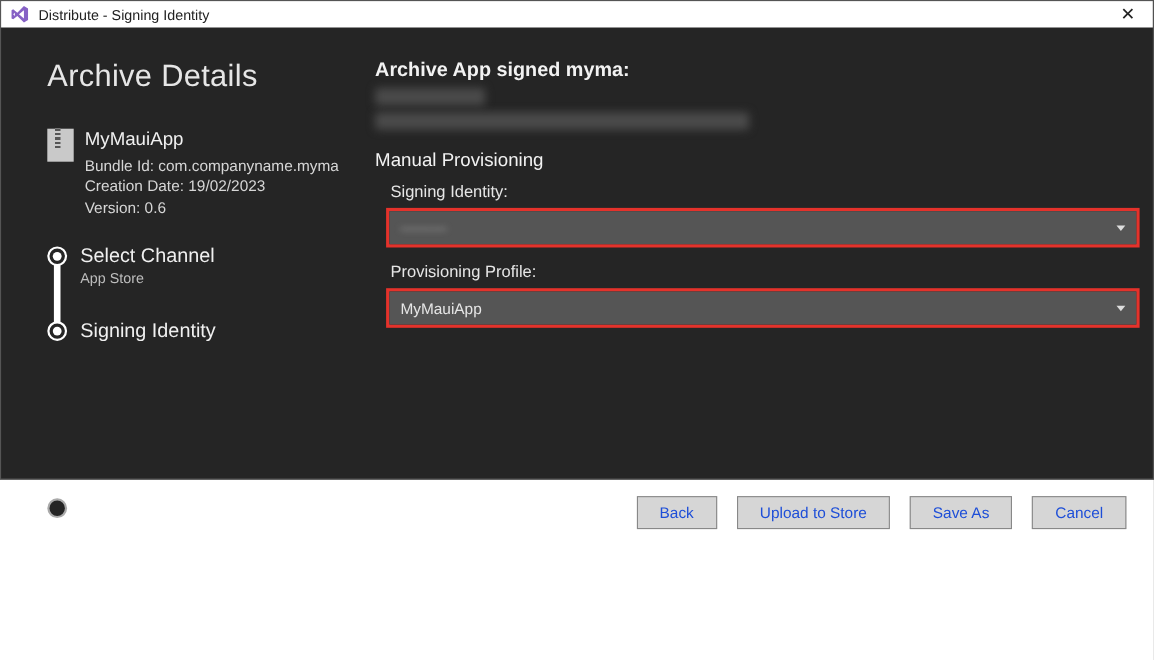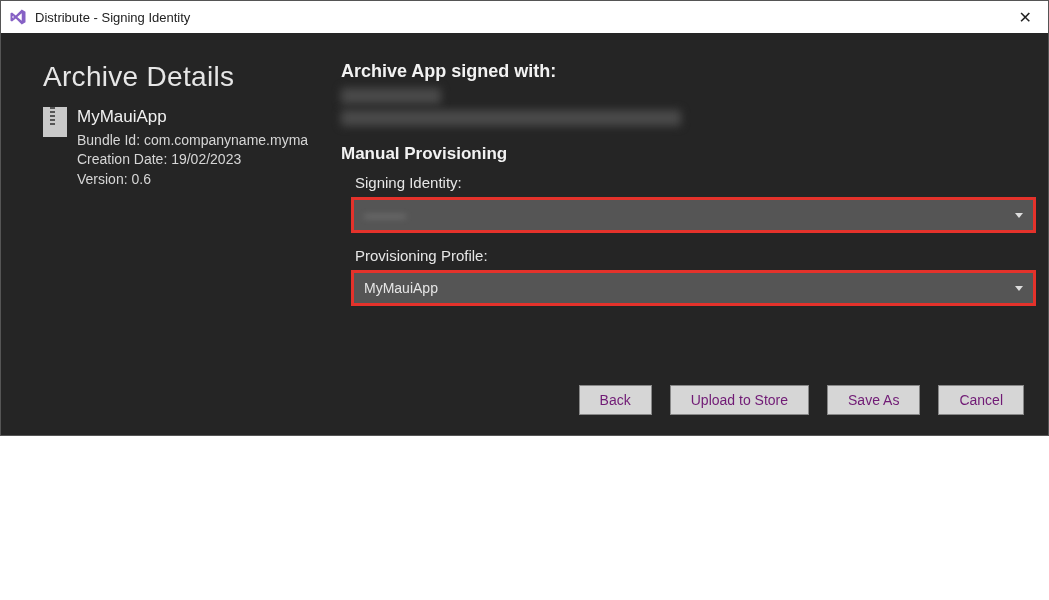--- a/index.html
+++ b/index.html
@@ -42,21 +42,21 @@
     padding: 10px 0 0 0;
   }
   .left {
     width: 340px;
     padding: 18px 10px 0 42px;
     position: relative;
   }
   .left h1 {
     font-size: 28px;
     font-weight: 300;
-    margin-bottom: 12px;
+    margin-bottom: 30px;
     letter-spacing: .3px;
   }
   .app-block { display:flex; gap:10px; margin-bottom: 22px; }
   .zip-icon {
     width: 24px; height: 30px; background:#c9c9c9; position: relative;
     margin-top: 2px;
   }
   .zip-icon::before {
     content:""; position:absolute; top:0; left:7px; width:5px; height:18px;
     background: repeating-linear-gradient(to bottom,#555 0 2px,#c9c9c9 2px 4px);
@@ -96,21 +96,21 @@
     flex:1;
     padding: 18px 12px 0 0;
   }
   .section-title { font-size:18px; font-weight:600; margin-bottom:6px; color:#f2f2f2;}
   .blurred-line {
     height:16px; border-radius:3px; margin-bottom:6px;
     background:#4a4a4a; filter: blur(4px);
   }
   .bl1 { width:100px; }
   .bl2 { width:340px; margin-bottom:18px;}
-  .sub-title { font-size:17px; font-weight:700; margin:10px 0 10px 0; color:#f2f2f2;}
+  .sub-title { font-size:17px; font-weight:400; margin:10px 0 10px 0; color:#f2f2f2;}
   .field-label { font-size:15px; color:#e6e6e6; margin: 6px 0 6px 14px; }
   .dropdown-wrap {
     margin: 0 0 14px 10px;
     border: 3px solid #e4322b;
     padding: 0;
   }
   .dropdown {
     background:#555; height:30px; display:flex; align-items:center;
     padding: 0 10px; justify-content: space-between; cursor:pointer;
   }
@@ -124,21 +124,21 @@
   .footer {
     height: 60px;
     display:flex; align-items:center; justify-content:flex-end;
     gap: 18px;
     padding: 0 24px 10px 0;
   }
   .btn {
     min-width: 72px;
     padding: 6px 20px;
     background:#d6d6d6;
-    color:#701a75;
+    color:#1d4ed8;
     border:1px solid #888;
     font-size:14px;
     text-align:center;
     cursor:pointer;
   }
 </style>
 </head>
 <body>
 
 <div class="window">
@@ -157,24 +157,39 @@
       <h1>Archive Details</h1>
       <div class="app-block">
         <div class="zip-icon"></div>
         <div class="app-meta">
           <div class="app-name">MyMauiApp</div>
           <div>Bundle Id: com.companyname.myma</div>
           <div>Creation Date: 19/02/2023</div>
           <div>Version: 0.6</div>
         </div>
       </div>
+      <div class="steps">
+        <div class="seg-active"></div>
+        <div class="step done">
+          <div class="dot"></div>
+          <div class="label">Select Channel</div>
+          <div class="sub">App Store</div>
+        </div>
+        <div class="step done">
+          <div class="dot"></div>
+          <div class="label">Signing Identity</div>
+        </div>
+        <div class="step future">
+          <div class="dot"></div>
+        </div>
+      </div>
     </div>
 
     <div class="right">
-      <div class="section-title">Archive App signed with:</div>
+      <div class="section-title">Archive App signed myma:</div>
       <div class="blurred-line bl1"></div>
       <div class="blurred-line bl2"></div>
 
       <div class="sub-title">Manual Provisioning</div>
 
       <div class="field-label">Signing Identity:</div>
       <div class="dropdown-wrap">
         <div class="dropdown">
           <span class="val blur">———</span>
           <span class="caret"></span>

